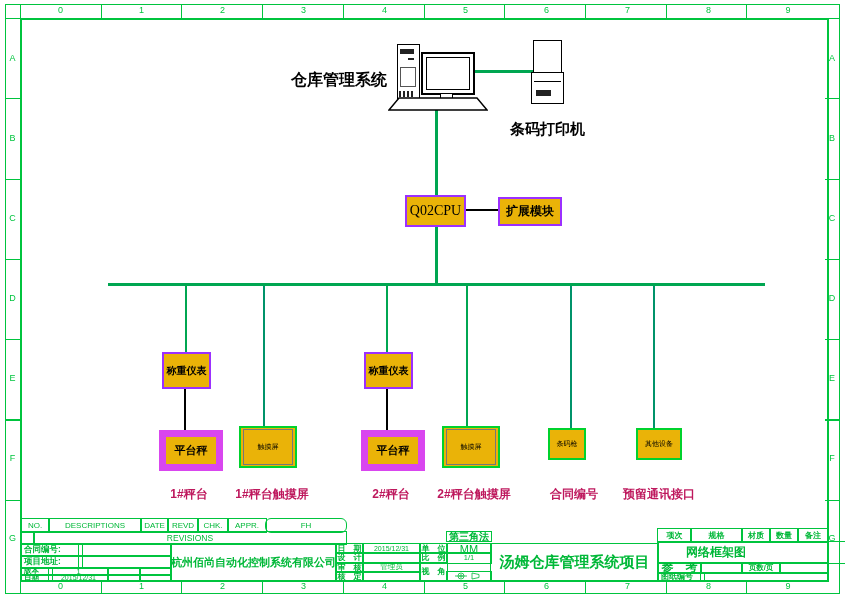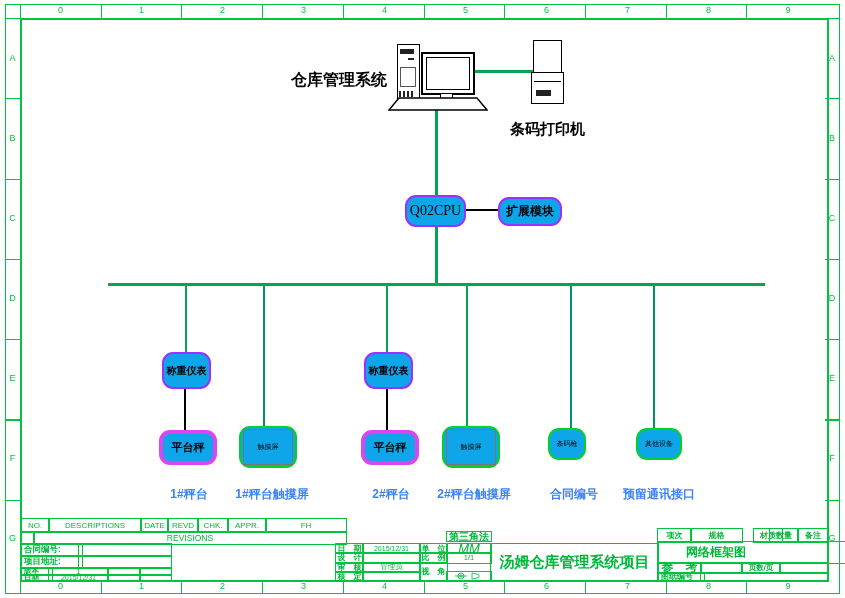--- a/index.html
+++ b/index.html
@@ -10,26 +10,26 @@
   .frame-line{position:absolute;border:1px solid #00c43e;}
   .ruler-num{position:absolute;color:#00c43e;font-size:9px;text-align:center;line-height:13px;}
   .ruler-letter{position:absolute;color:#00c43e;font-size:9px;display:flex;align-items:center;justify-content:center;}
   .tickstrip-h{position:absolute;background:repeating-linear-gradient(to right,#00c43e 0 1px,transparent 1px 80.7px);}
   .tickstrip-v{position:absolute;background:repeating-linear-gradient(to bottom,#00c43e 0 1px,transparent 1px 80.3px);}
   
   .gline{position:absolute;background:#00a651;}
   .gline2{position:absolute;background:#00936a;}
   .bline{position:absolute;background:#000;}
   
-  .dbox{position:absolute;background:#0ea5e9;display:flex;align-items:center;justify-content:center;color:#000;border-radius:11px;}
+  .dbox{position:absolute;background:#eab308;display:flex;align-items:center;justify-content:center;color:#000;}
   .purple{border:2px solid #9b30ff;}
-  .cyan{border:4px solid #d946ef;}
+  .cyan{border:7px solid #d946ef;}
   .greenb{border:2px solid #00d22d;}
   .inner-thin{border:1px solid #777;width:100%;height:100%;display:flex;align-items:center;justify-content:center;}
-  .caption{position:absolute;color:#3b82f6;font-size:12px;font-weight:bold;white-space:nowrap;transform:translateX(-50%);}
+  .caption{position:absolute;color:#be185d;font-size:12px;font-weight:bold;white-space:nowrap;transform:translateX(-50%);}
   .biglabel{position:absolute;color:#000;font-size:15px;font-weight:bold;white-space:nowrap;}
   
   .hw{position:absolute;border:2px solid #000;background:#fff;}
   
   .tb-cell{position:absolute;border:1px solid #00c43e;color:#00b838;display:flex;align-items:center;
            font-size:8.5px;overflow:hidden;white-space:nowrap;background:#fff0;}
   .tb-center{justify-content:center;text-align:center;}
   .tb-left{justify-content:flex-start;padding-left:3px;}
   .tb-bold{font-weight:bold;}
 </style>
@@ -163,42 +163,43 @@
   <span class="caption" style="left:474px;top:486px;">2#秤台触摸屏</span>
   <span class="caption" style="left:574px;top:486px;">合同编号</span>
   <span class="caption" style="left:659px;top:486px;">预留通讯接口</span>
 
   <div class="tb-cell tb-center" style="left:20px;top:518px;width:28px;height:13px;font-size:8px;">NO.</div>
   <div class="tb-cell tb-center" style="left:48px;top:518px;width:92px;height:13px;font-size:8px;">DESCRIPTIONS</div>
   <div class="tb-cell tb-center" style="left:140px;top:518px;width:27px;height:13px;font-size:8px;">DATE</div>
   <div class="tb-cell tb-center" style="left:167px;top:518px;width:30px;height:13px;font-size:8px;">REVD</div>
   <div class="tb-cell tb-center" style="left:197px;top:518px;width:30px;height:13px;font-size:8px;">CHK.</div>
   <div class="tb-cell tb-center" style="left:227px;top:518px;width:38px;height:13px;font-size:8px;">APPR.</div>
-  <div class="tb-cell tb-center" style="left:265px;top:518px;width:80px;height:13px;font-size:8px;">FH</div>
+  <div class="tb-cell tb-center" style="left:265px;top:518px;width:80px;height:13px;font-size:8px;border-radius:6px;">FH</div>
   <div class="tb-cell" style="left:20px;top:531px;width:13px;height:12px;"></div>
   <div class="tb-cell tb-center" style="left:33px;top:531px;width:312px;height:12px;font-size:8.5px;">REVISIONS</div>
 
   <div class="tb-cell tb-left tb-bold" style="left:20px;top:543px;width:58px;height:12px;">合同编号:</div>
   <div class="tb-cell" style="left:78px;top:543px;width:92px;height:12px;"></div>
   <div class="tb-cell tb-left tb-bold" style="left:20px;top:555px;width:58px;height:12px;">项目地址:</div>
   <div class="tb-cell" style="left:78px;top:555px;width:92px;height:12px;"></div>
   <div class="tb-cell tb-left tb-bold" style="left:20px;top:567px;width:28px;height:6.5px;font-size:7.5px;">版本</div>
   <div class="tb-cell tb-center" style="left:48px;top:567px;width:59px;height:6.5px;font-size:7.5px;">1</div>
   <div class="tb-cell" style="left:107px;top:567px;width:32px;height:6.5px;"></div>
   <div class="tb-cell" style="left:139px;top:567px;width:31px;height:6.5px;"></div>
   <div class="tb-cell tb-left tb-bold" style="left:20px;top:573.5px;width:28px;height:6.5px;font-size:7.5px;">日期</div>
   <div class="tb-cell tb-center" style="left:48px;top:573.5px;width:59px;height:6.5px;font-size:7px;">2015/12/31</div>
   <div class="tb-cell" style="left:107px;top:573.5px;width:32px;height:6.5px;"></div>
   <div class="tb-cell" style="left:139px;top:573.5px;width:31px;height:6.5px;"></div>
 
+  <div class="tb-cell tb-center tb-bold" style="left:170px;top:543px;width:165px;height:37px;font-size:11px;">杭州佰尚自动化控制系统有限公司</div>
 
   <div class="tb-cell tb-center tb-bold" style="left:335px;top:543px;width:27px;height:9.25px;font-size:8px;">日　期</div>
   <div class="tb-cell tb-center" style="left:362px;top:543px;width:57px;height:9.25px;font-size:7px;">2015/12/31</div>
   <div class="tb-cell tb-center tb-bold" style="left:419px;top:543px;width:27px;height:9.25px;font-size:8px;">单　位</div>
-  <div class="tb-cell tb-center" style="left:446px;top:543px;width:44px;height:9.25px;font-size:13px;font-style:italic;">MM</div>
+  <div class="tb-cell tb-center" style="left:446px;top:543px;width:44px;height:9.25px;font-size:11px;">MM</div>
   <div class="tb-cell tb-center tb-bold" style="left:335px;top:552.25px;width:27px;height:9.25px;font-size:8px;">设　计</div>
   <div class="tb-cell tb-center" style="left:362px;top:552.25px;width:57px;height:9.25px;font-size:7.5px;"></div>
   <div class="tb-cell tb-center tb-bold" style="left:419px;top:552.25px;width:27px;height:9.25px;font-size:8px;">比　例</div>
   <div class="tb-cell tb-center" style="left:446px;top:552.25px;width:44px;height:9.25px;font-size:7.5px;">1/1</div>
   <div class="tb-cell tb-center tb-bold" style="left:335px;top:561.5px;width:27px;height:9.25px;font-size:8px;">审　核</div>
   <div class="tb-cell tb-center" style="left:362px;top:561.5px;width:57px;height:9.25px;font-size:7.5px;">管理员</div>
   <div class="tb-cell tb-center tb-bold" style="left:419px;top:561.5px;width:27px;height:18.5px;font-size:8px;">视　角</div>
   <div class="tb-cell tb-center tb-bold" style="left:446px;top:531px;width:44px;height:9.25px;font-size:10px;">第三角法</div>
   <div class="tb-cell tb-center tb-bold" style="left:335px;top:570.75px;width:27px;height:9.25px;font-size:8px;">核　定</div>
   <div class="tb-cell tb-center" style="left:362px;top:570.75px;width:57px;height:9.25px;font-size:7.5px;"></div>
@@ -208,21 +209,21 @@
       <circle cx="7" cy="4" r="1.2" fill="none" stroke="#00b838" stroke-width="0.8"></circle>
       <line x1="1" y1="4" x2="13" y2="4" stroke="#00b838" stroke-width="0.8"></line>
       <polygon points="18,1 25,2.5 25,5.5 18,7" fill="none" stroke="#00b838" stroke-width="0.8"></polygon>
     </svg>
   </div>
 
   <div class="tb-cell tb-center tb-bold" style="left:490px;top:543px;width:167px;height:37px;font-size:15px;">汤姆仓库管理系统项目</div>
 
   <div class="tb-cell tb-center tb-bold" style="left:657px;top:528px;width:33px;height:13px;font-size:8px;">项次</div>
   <div class="tb-cell tb-center tb-bold" style="left:690px;top:528px;width:51px;height:13px;font-size:8px;">规格</div>
-  <div class="tb-cell tb-center tb-bold" style="left:741px;top:528px;width:28px;height:13px;font-size:8px;margin-left:12px;">材质</div>
+  <div class="tb-cell tb-center tb-bold" style="left:741px;top:528px;width:28px;height:13px;font-size:8px;">材质</div>
   <div class="tb-cell tb-center tb-bold" style="left:769px;top:528px;width:28px;height:13px;font-size:8px;">数量</div>
   <div class="tb-cell tb-center tb-bold" style="left:797px;top:528px;width:30px;height:13px;font-size:8px;">备注</div>
   <div class="tb-cell tb-bold" style="left:657px;top:541px;width:170px;height:21px;font-size:12px;justify-content:flex-start;padding-left:28px;">网络框架图</div>
   <div class="tb-cell tb-center tb-bold" style="left:657px;top:562px;width:43px;height:9.5px;font-size:12px;">参　考</div>
   <div class="tb-cell" style="left:700px;top:562px;width:41px;height:9.5px;"></div>
   <div class="tb-cell tb-center tb-bold" style="left:741px;top:562px;width:38px;height:9.5px;font-size:7.5px;">页数/页</div>
   <div class="tb-cell" style="left:779px;top:562px;width:48px;height:9.5px;"></div>
   <div class="tb-cell tb-left tb-bold" style="left:657px;top:571.5px;width:43px;height:8.5px;font-size:8px;">图纸编号</div>
   <div class="tb-cell" style="left:700px;top:571.5px;width:127px;height:8.5px;"></div>
 

